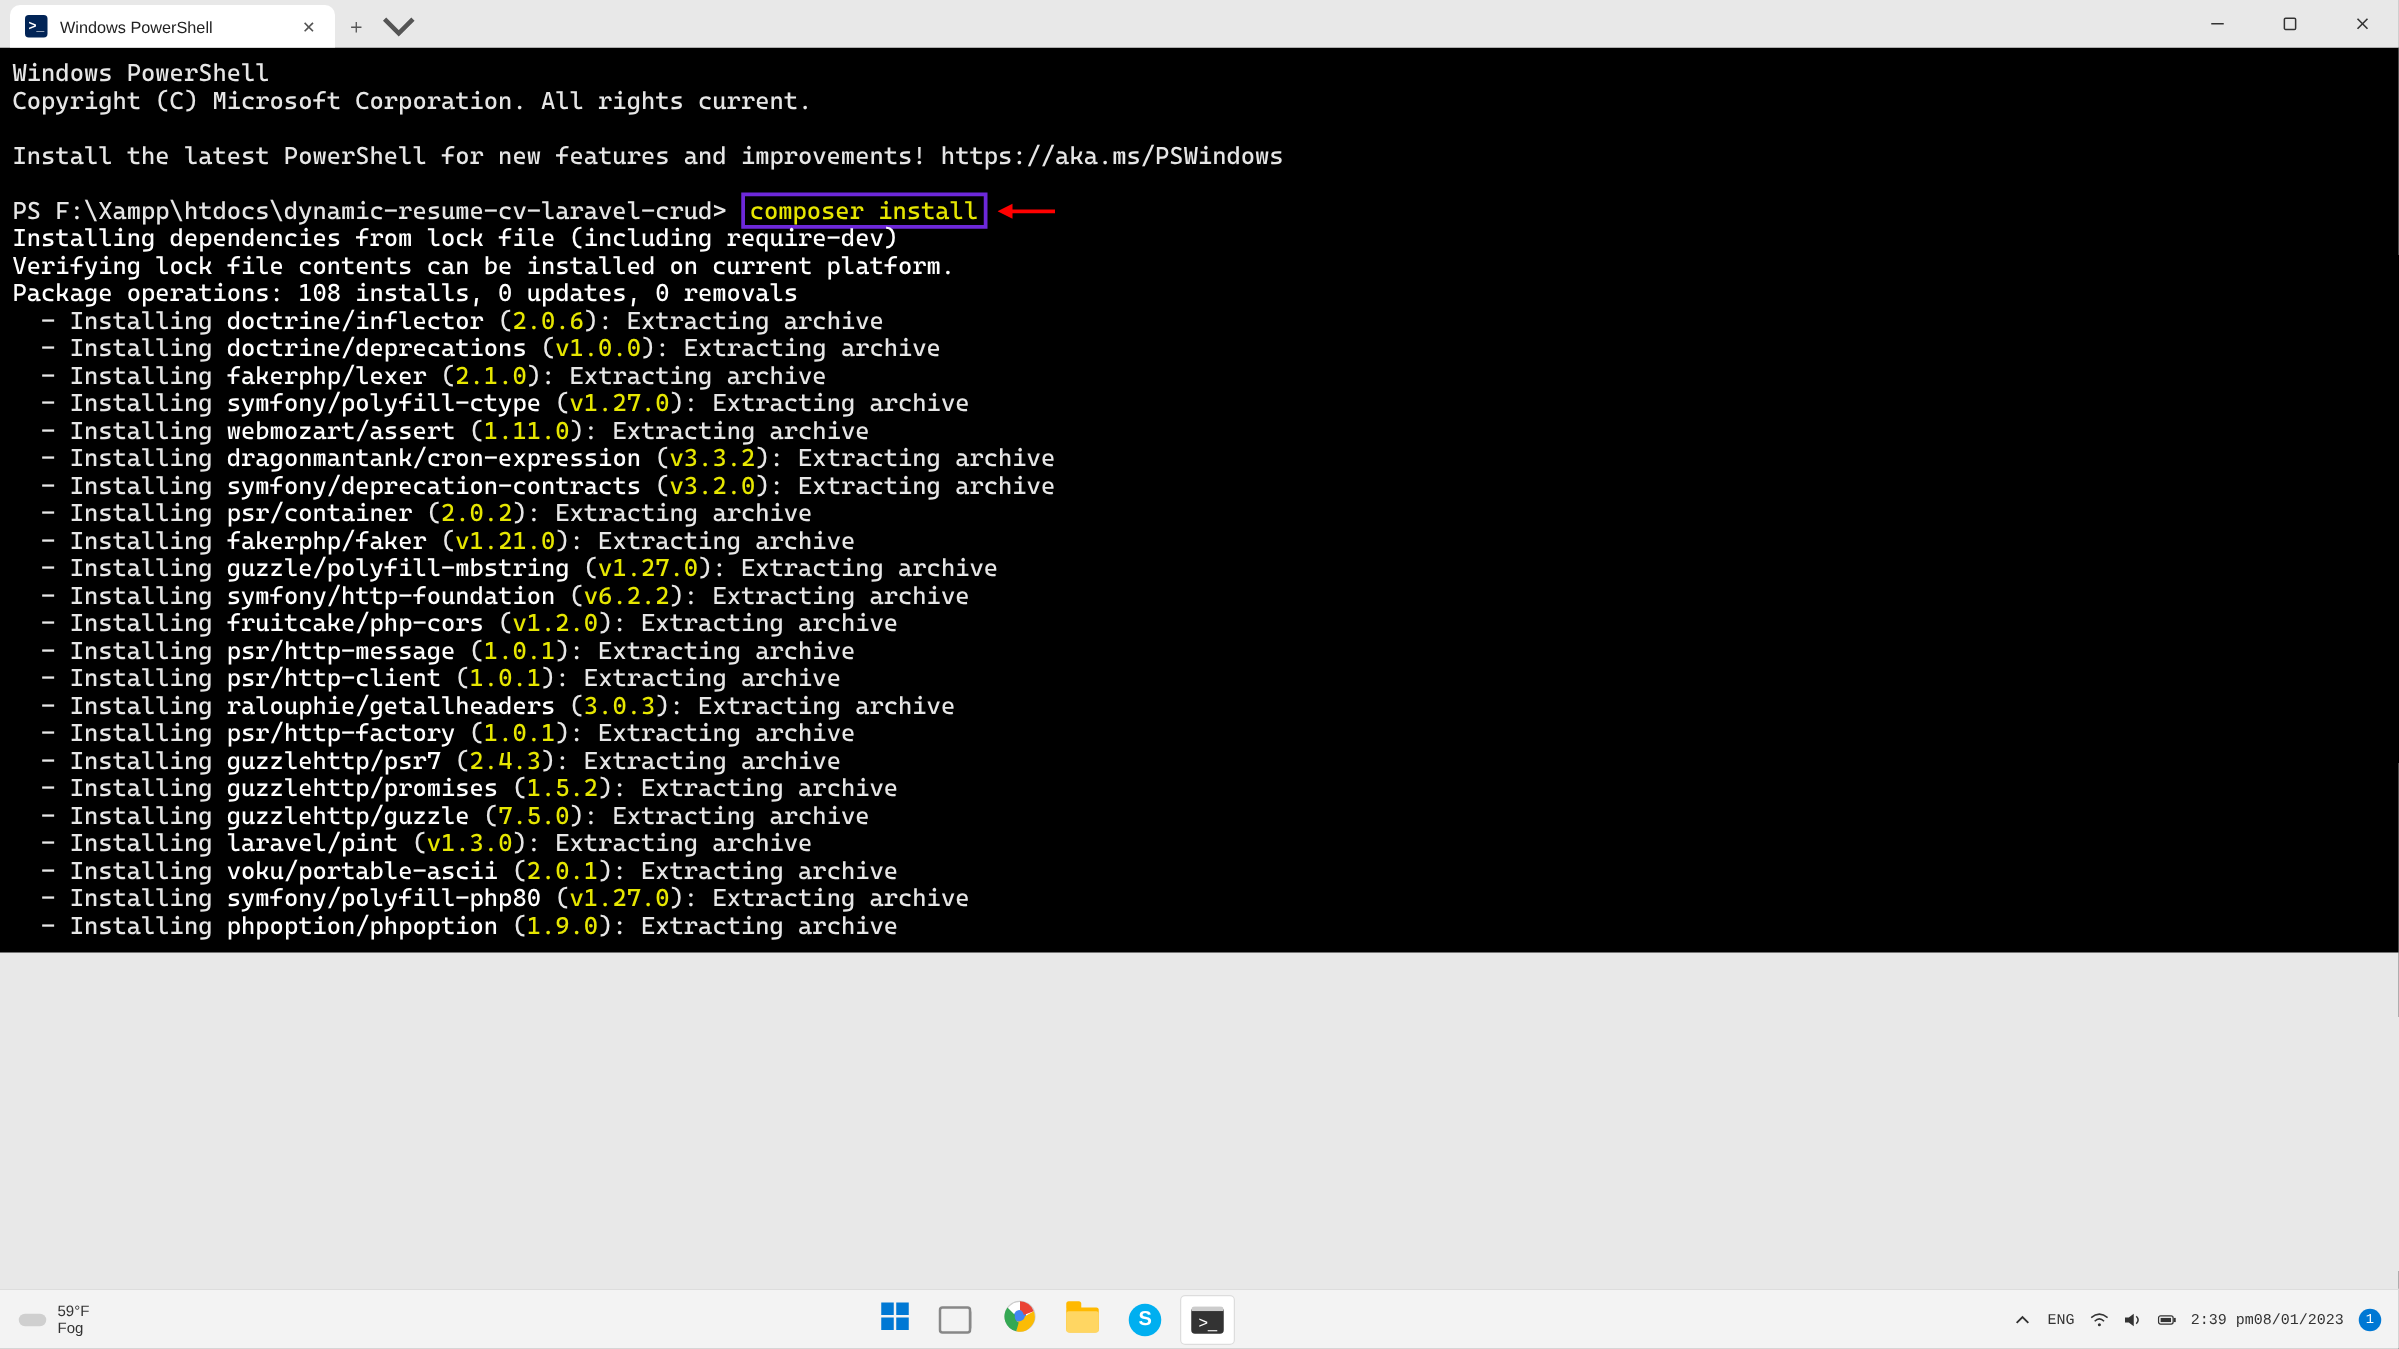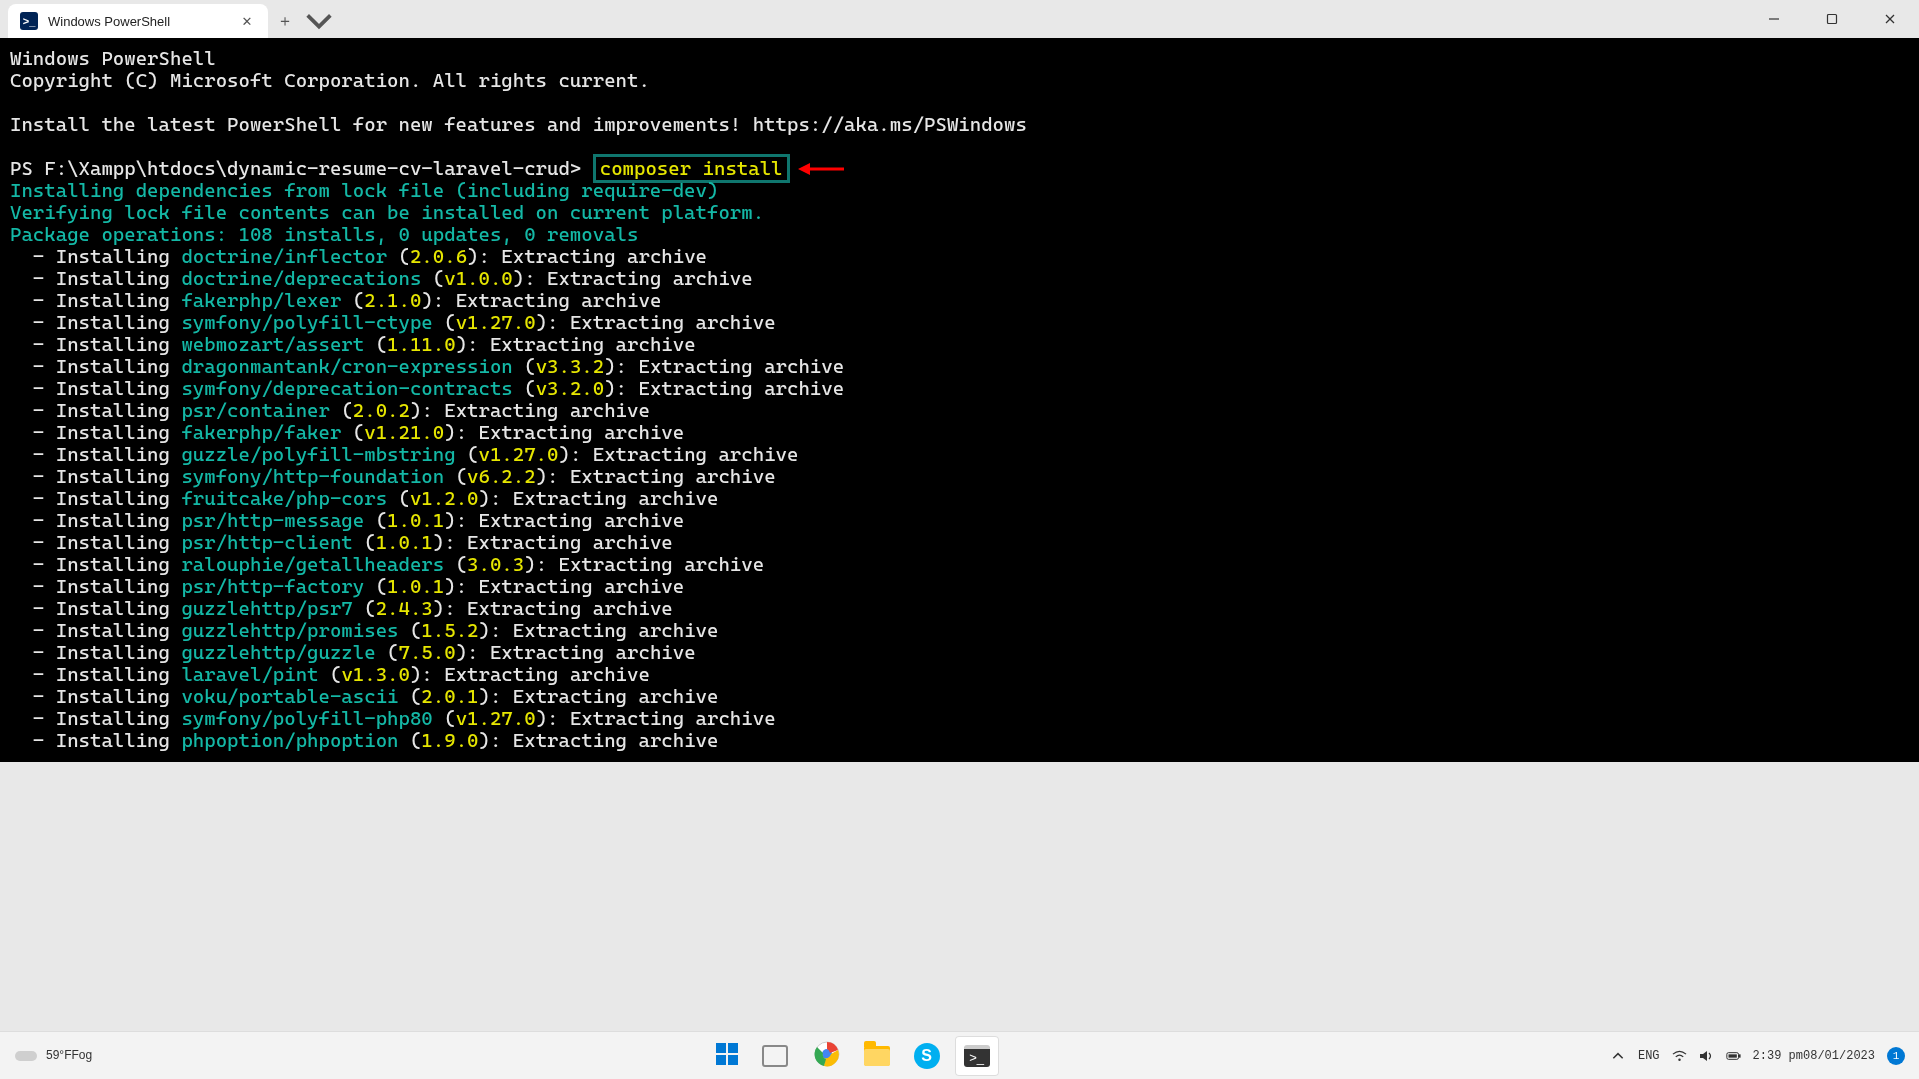--- a/index.html
+++ b/index.html
@@ -69,23 +69,23 @@
     font-family: 'Cascadia Mono', 'Consolas', monospace;
     font-size: 19.5px;
     line-height: 22px;
     padding: 10px 10px;
     height: 724px;
     white-space: pre;
     overflow: hidden;
   }
   .t-white { color: #e6e6e6; }
   .t-yellow { color: #e6e600; }
-  .t-green { color: #14b8a6; }
+  .t-green { color: #ffffff; }
   .highlight-box {
-    border: 3px solid #0f766e;
+    border: 3px solid #6d28d9;
     padding: 0 4px;
   }
   .red-arrow {
     display: inline-block;
     position: relative;
     top: 2px;
     margin-left: 8px;
   }
   .red-arrow svg { width: 46px; height: 16px; }
 
@@ -105,21 +105,21 @@
   .weather {
     display: flex; align-items: center; gap: 8px;
     font-size: 12px; color: #333;
   }
   .weather-icon { width: 24px; height: 18px; position: relative; }
   .weather-icon::before {
     content: ""; position: absolute;
     width: 22px; height: 10px; background: #cfcfcf;
     border-radius: 10px; top: 4px; left: 1px;
   }
-  .weather-text { display: flex; flex-direction: row; line-height: 13px; }
+  .weather-text { display: flex; flex-direction: column; line-height: 13px; }
   .tb-center { display: flex; gap: 6px; }
   .tb-app {
     width: 44px; height: 40px;
     display: flex; align-items: center; justify-content: center;
     border-radius: 4px;
   }
   .tb-app.active { background: #fff; box-shadow: 0 0 0 1px #ddd inset; }
   .start-icon svg { width: 24px; height: 24px; }
   .taskview-icon { width: 22px; height: 18px; border: 2px solid #555; border-radius: 3px; position: relative; }
   .taskview-icon::after { content: ""; position: absolute; left: -6px; top: -4px; width: 22px; height: 18px; border: 2px solid #888; border-radius: 3px; background: #f3f3f3; }

